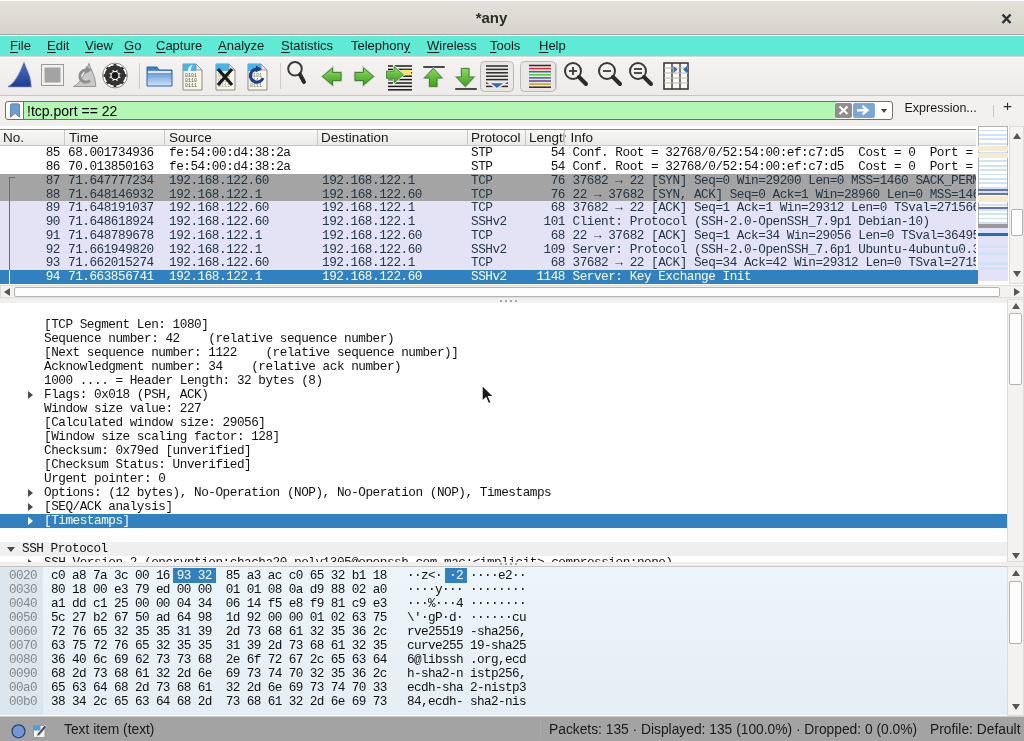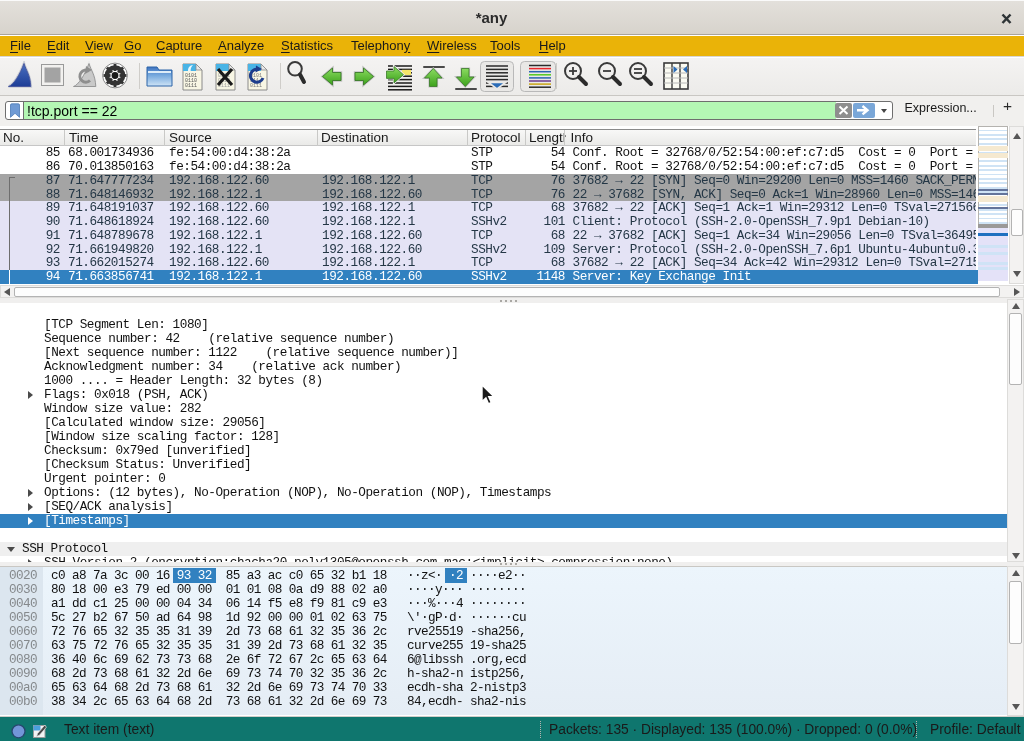--- a/index.html
+++ b/index.html
@@ -5,21 +5,21 @@
   font-family:"Liberation Sans",sans-serif;}
 *{box-sizing:border-box;}
 .abs{position:absolute;}
 .mono{font-family:"Liberation Mono",monospace;font-size:12.7px;letter-spacing:-0.47px;white-space:pre;color:#111;margin-left:14px;}
 #hrows{letter-spacing:-0.62px;padding-left:28px;}
 
 #titlebar{left:0;top:0;width:1024px;height:35px;background:linear-gradient(#e3e0db,#d7d3cc);border-top:1px solid #fafafa;border-bottom:1px solid #aaa49c;}
 #title{left:0;top:8.5px;width:983px;text-align:center;font-size:15px;font-weight:bold;color:#2b2b2b;}
 
 
-#menubar{left:0;top:36px;width:1024px;height:21px;background:#eab308;border-bottom:1px solid #d8d6d2;}
+#menubar{left:0;top:36px;width:1024px;height:21px;background:#5eead4;border-bottom:1px solid #d8d6d2;}
 .mi{position:absolute;top:1.5px;font-size:13px;color:#1a1a1a;}
 .mi u{text-decoration-thickness:1px;text-underline-offset:2px;}
 
 #toolbar{left:0;top:58px;width:1024px;height:38px;background:linear-gradient(#f4f3f2,#ecebe9);border-bottom:1px solid #c9c7c3;}
 .tsep{position:absolute;top:5px;width:1px;height:26px;background:#cfcdc9;}
 
 #filterbar{left:0;top:96px;width:1024px;height:32.6px;background:#f1f0ee;}
 #fwrap{left:4.5px;top:5px;width:888px;height:18.5px;border:1px solid #6e6e6e;border-radius:3px;background:#fff;overflow:hidden;}
 #fgreen{left:17px;top:0;width:813px;height:17px;background:#b4f7b4;}
 #ftext{left:21.5px;top:0.5px;font-size:14px;color:#000;}
@@ -55,21 +55,21 @@
 .drow{position:absolute;left:0;width:1007px;height:14px;line-height:14px;}
 .exp{position:absolute;width:0;height:0;border-left:5px solid #4a4a4a;border-top:4px solid transparent;border-bottom:4px solid transparent;top:3px;}
 .expd{position:absolute;width:0;height:0;border-top:5px solid #4a4a4a;border-left:4px solid transparent;border-right:4px solid transparent;top:5px;}
 
 #hpane{left:0;top:566px;width:1024px;height:149px;background:linear-gradient(#ecf5fc,#e5edf5);border-top:1px solid #c9c7c3;}
 .hrow{position:absolute;left:9px;height:14px;line-height:14px;}
 .off{color:#85898c;}
 .asc{position:absolute;left:398px;top:0;}
 .hl{background:#3181c0;color:#fff;padding:0 4px;margin:0 -4px;}
 
-#status{left:0;top:716px;width:1024px;height:25px;background:#0f766e;border-top:1px solid #cfcdc9;font-size:13.8px;color:#1a1a1a;}
+#status{left:0;top:716px;width:1024px;height:25px;background:#a3a3a3;border-top:1px solid #cfcdc9;font-size:13.8px;color:#1a1a1a;}
 </style></head>
 <body>
 <div class="abs" id="titlebar"></div>
 <div class="abs" id="title">*any</div>
 <svg class="abs" style="left:1000.5px;top:12.5px" width="12" height="12">
     <path d="M1.5,1.5 L9.5,10 M9.5,1.5 L1.5,10" stroke="#2e3436" stroke-width="2.5"></path>
   </svg>
 
 <div class="abs" id="menubar">
 <span class="mi" style="left:10px"><u>F</u>ile</span>
@@ -322,21 +322,21 @@
 </div>
 
 <div class="abs" id="dpane">
     <div id="drows" class="mono">
   <div class="drow" style="top:19px;padding-left:44px">[TCP Segment Len: 1080]</div>
   <div class="drow" style="top:33px;padding-left:44px">Sequence number: 42    (relative sequence number)</div>
   <div class="drow" style="top:47px;padding-left:44px">[Next sequence number: 1122    (relative sequence number)]</div>
   <div class="drow" style="top:61px;padding-left:44px">Acknowledgment number: 34    (relative ack number)</div>
   <div class="drow" style="top:75px;padding-left:44px">1000 .... = Header Length: 32 bytes (8)</div>
   <div class="drow" style="top:89px;padding-left:44px"><i class="exp" style="left:28px"></i>Flags: 0x018 (PSH, ACK)</div>
-  <div class="drow" style="top:103px;padding-left:44px">Window size value: 282</div>
+  <div class="drow" style="top:103px;padding-left:44px">Window size value: 227</div>
   <div class="drow" style="top:117px;padding-left:44px">[Calculated window size: 29056]</div>
   <div class="drow" style="top:131px;padding-left:44px">[Window size scaling factor: 128]</div>
   <div class="drow" style="top:145px;padding-left:44px">Checksum: 0x79ed [unverified]</div>
   <div class="drow" style="top:159px;padding-left:44px">[Checksum Status: Unverified]</div>
   <div class="drow" style="top:173px;padding-left:44px">Urgent pointer: 0</div>
   <div class="drow" style="top:187px;padding-left:44px"><i class="exp" style="left:28px"></i>Options: (12 bytes), No-Operation (NOP), No-Operation (NOP), Timestamps</div>
   <div class="drow" style="top:215px;padding-left:44px;background:#3181c0;color:#fff"><i class="exp" style="left:28px;border-left-color:#fff"></i>[Timestamps]</div>
   <div class="drow" style="top:201px;padding-left:44px"><i class="exp" style="left:28px"></i>[SEQ/ACK analysis]</div>
   <div class="drow" style="top:243px;padding-left:22px;background:#efefef"><i class="expd" style="left:7px"></i>SSH Protocol</div>
   <div class="drow" style="top:257px;padding-left:44px"><i class="exp" style="left:28px"></i>SSH Version 2 (encryption:chacha20-poly1305@openssh.com mac:&lt;implicit&gt; compression:none)</div>

